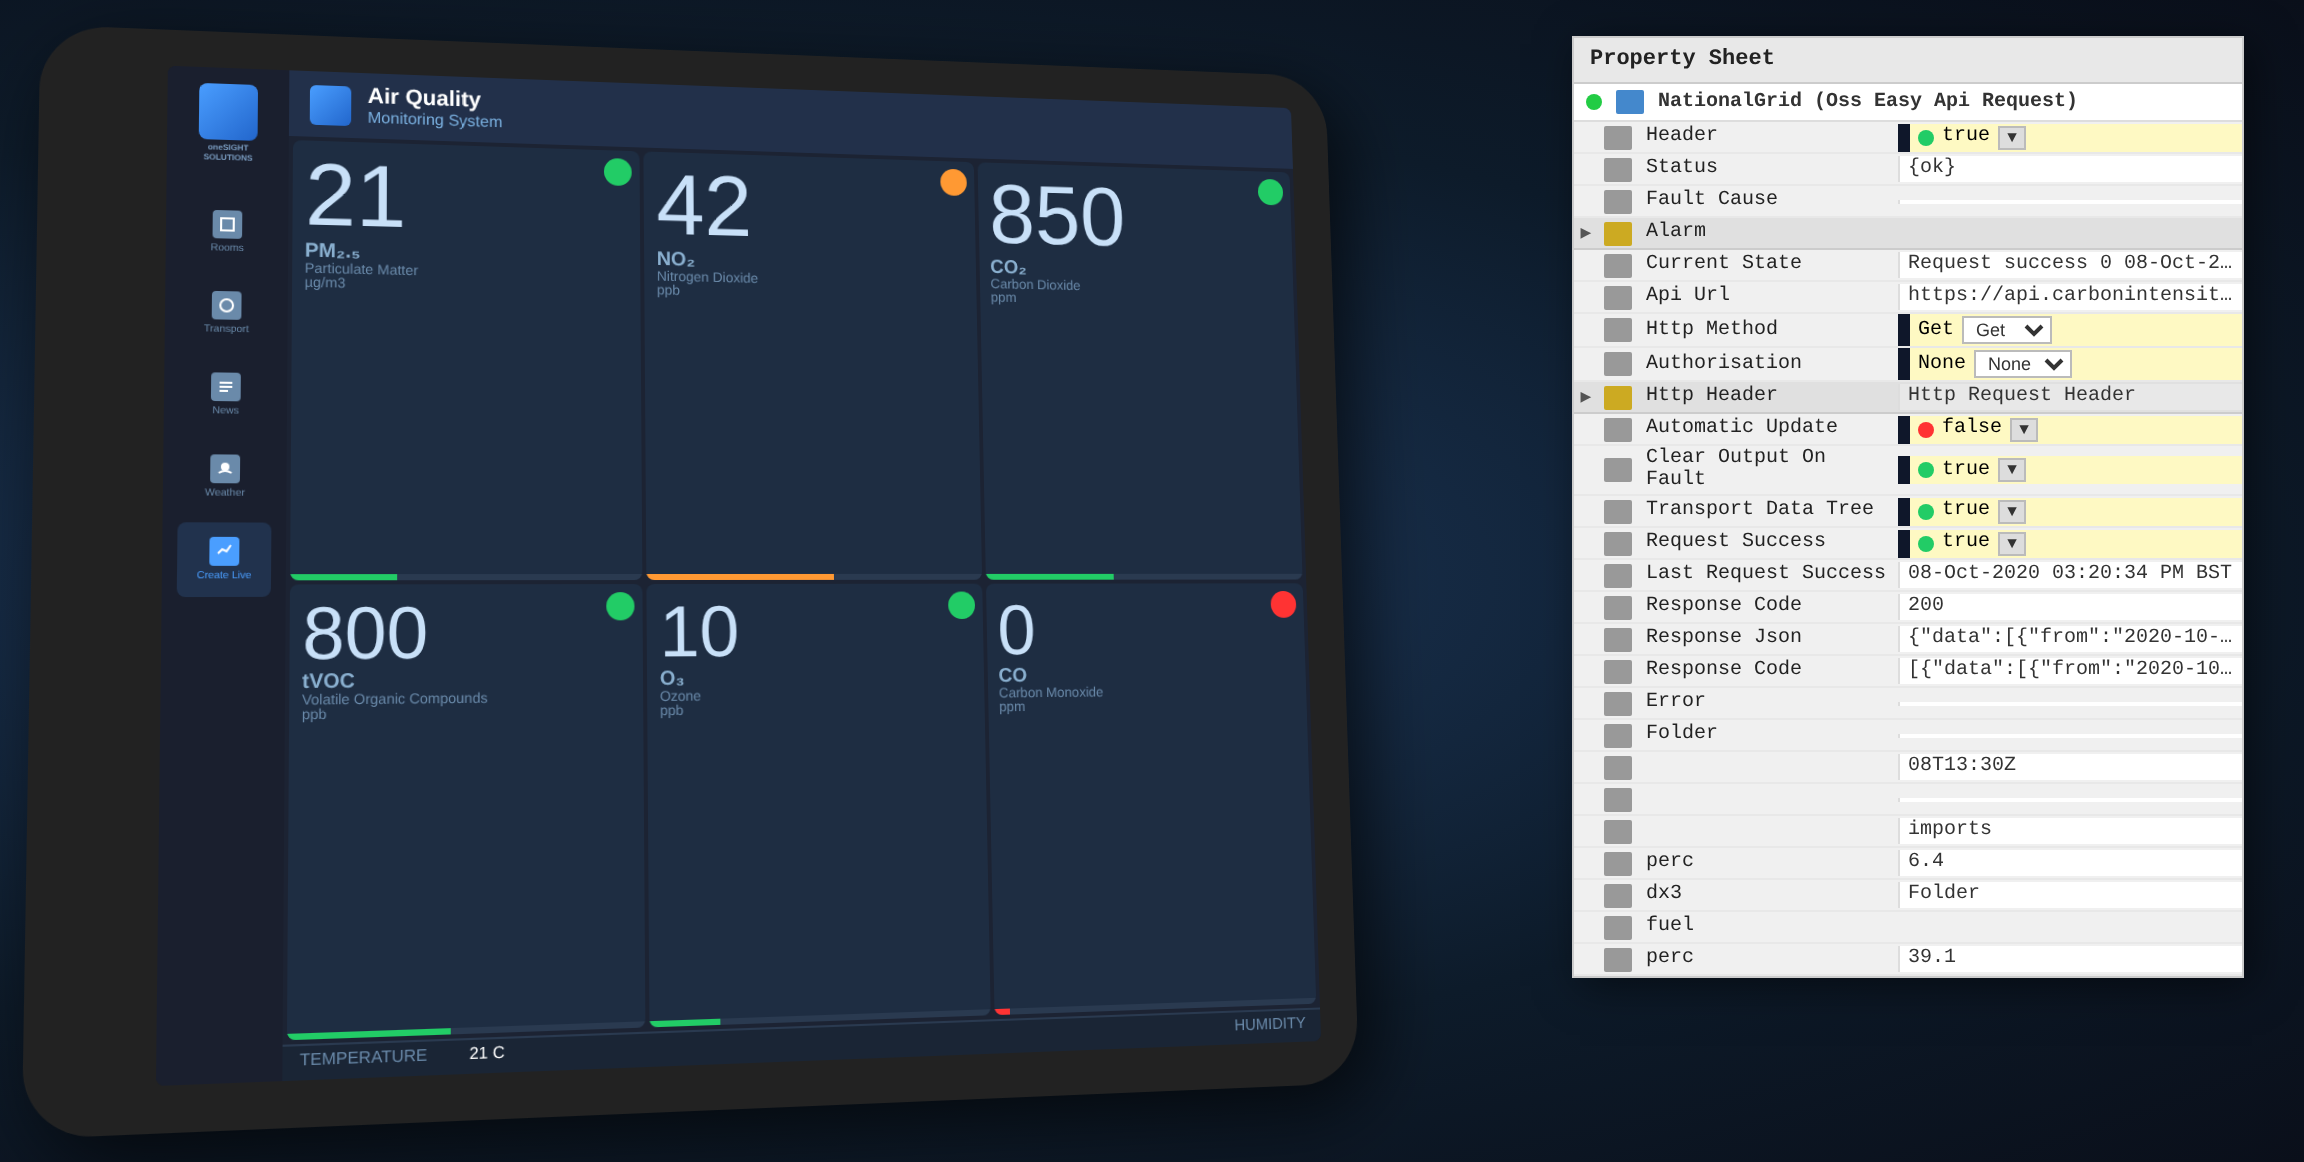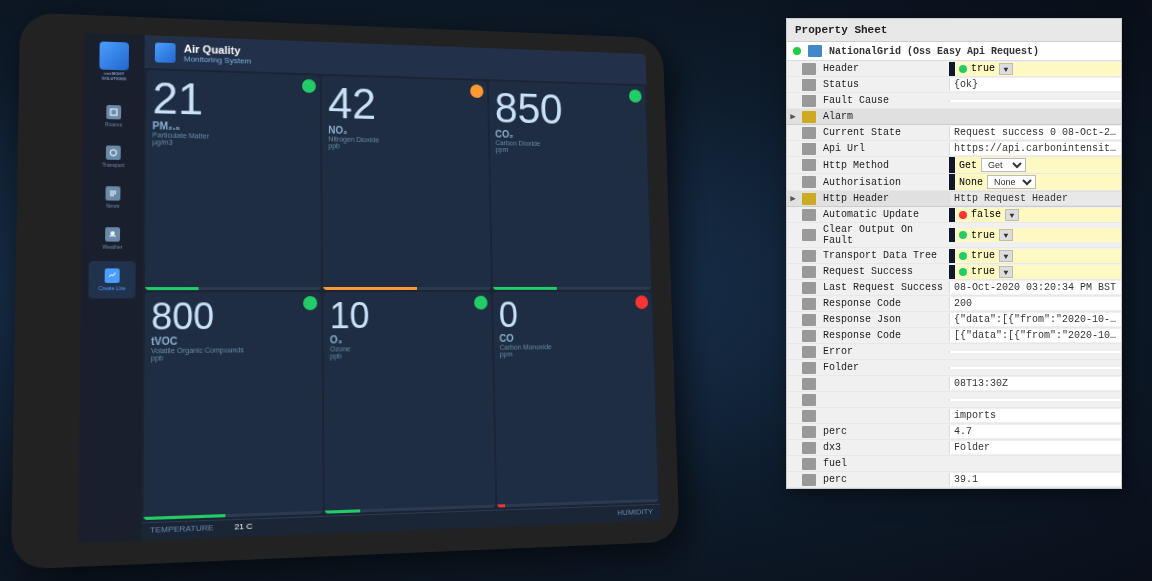--- a/index.html
+++ b/index.html
@@ -639,21 +639,21 @@
       <div class="ps-expand"></div>
       <div class="ps-icon gray"></div>
       <div class="ps-key"></div>
       <div class="ps-value">imports</div>
     </div>
 
     <div class="ps-row">
       <div class="ps-expand"></div>
       <div class="ps-icon gray"></div>
       <div class="ps-key">perc</div>
-      <div class="ps-value">4.7</div>
+      <div class="ps-value">6.4</div>
     </div>
 
     <div class="ps-row">
       <div class="ps-expand"></div>
       <div class="ps-icon gray"></div>
       <div class="ps-key">dx3</div>
       <div class="ps-value">Folder</div>
     </div>
 
     <div class="ps-row">

